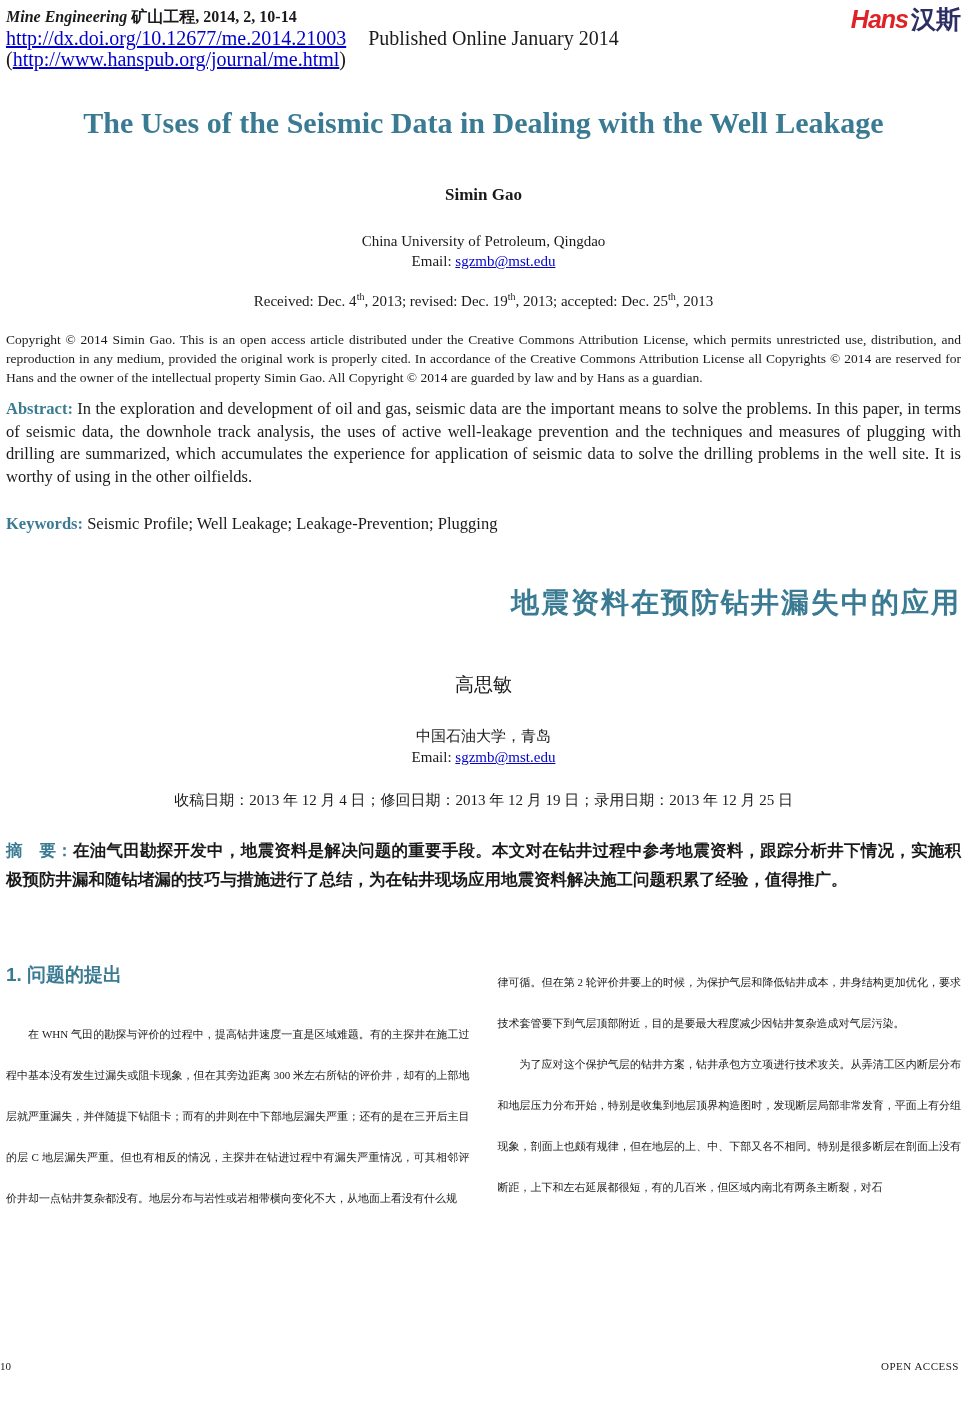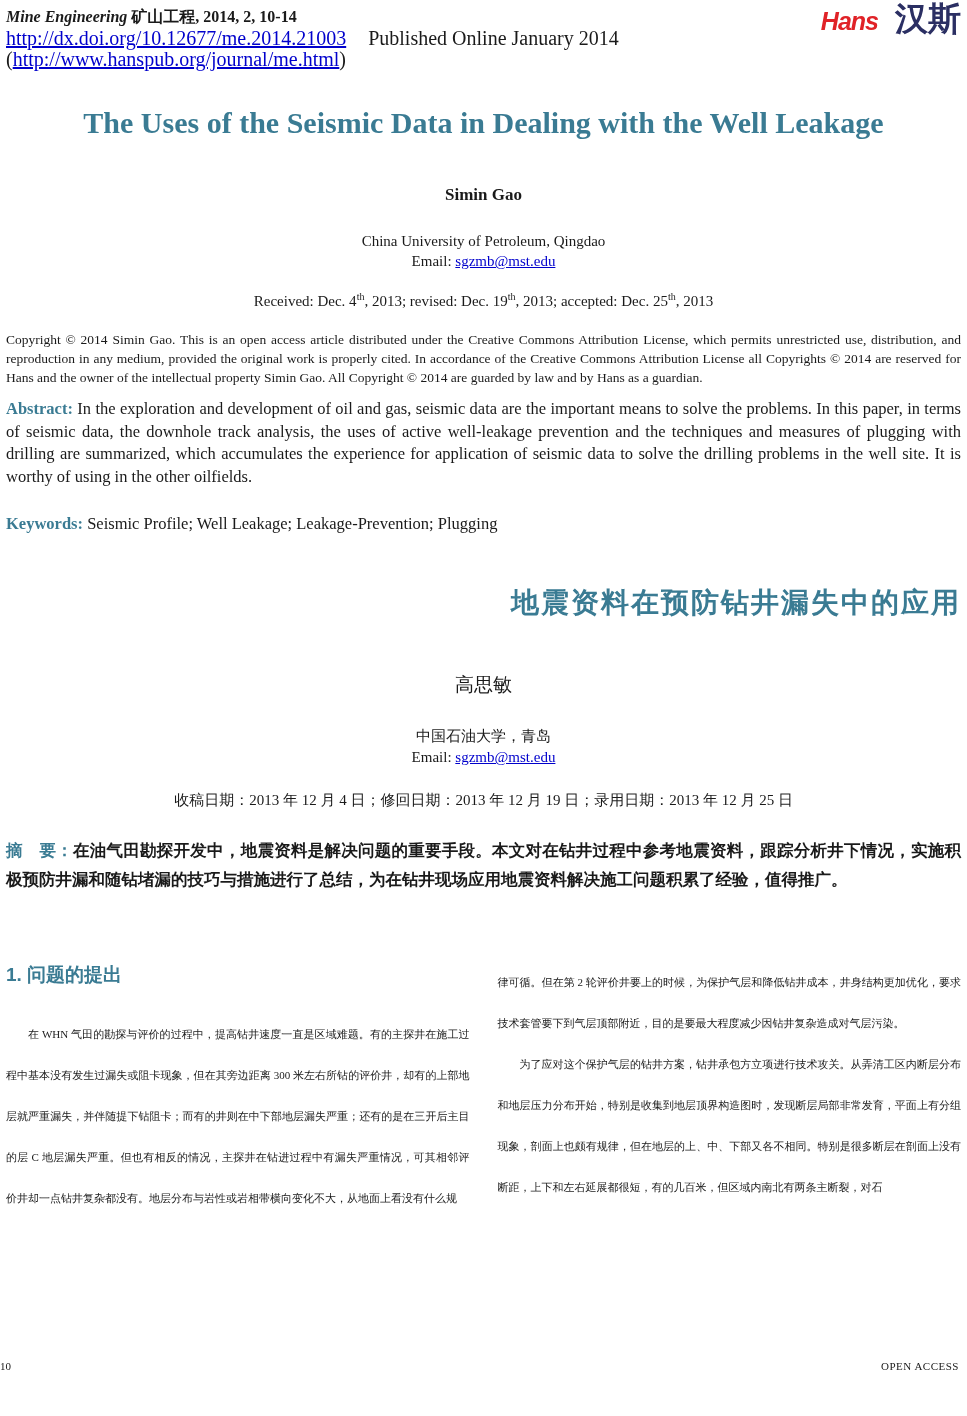--- a/index.html
+++ b/index.html
@@ -23,21 +23,21 @@
   a.link { color: #0000cc; text-decoration: underline; cursor: pointer; }
   .pub-gap { display: inline-block; width: 22px; }
   .logo { white-space: nowrap; line-height: 26px; }
   .logo-en {
     font-family: "Liberation Sans", "DejaVu Sans", sans-serif;
     font-weight: bold; font-style: italic;
     color: #e02227; font-size: 25px; letter-spacing: -1px;
   }
   .logo-cn {
     font-family: "Liberation Sans", "DejaVu Sans", sans-serif;
-    font-weight: bold; color: #2b2f63; font-size: 33px; margin-left: 17px;
+    font-weight: bold; color: #2b2f63; font-size: 25px; margin-left: 3px;
   }
 
   .title-en {
     margin-top: 35px;
     text-align: center;
     font-size: 30px;
     font-weight: bold;
     color: #3a7b93;
     line-height: 1.2;
   }

